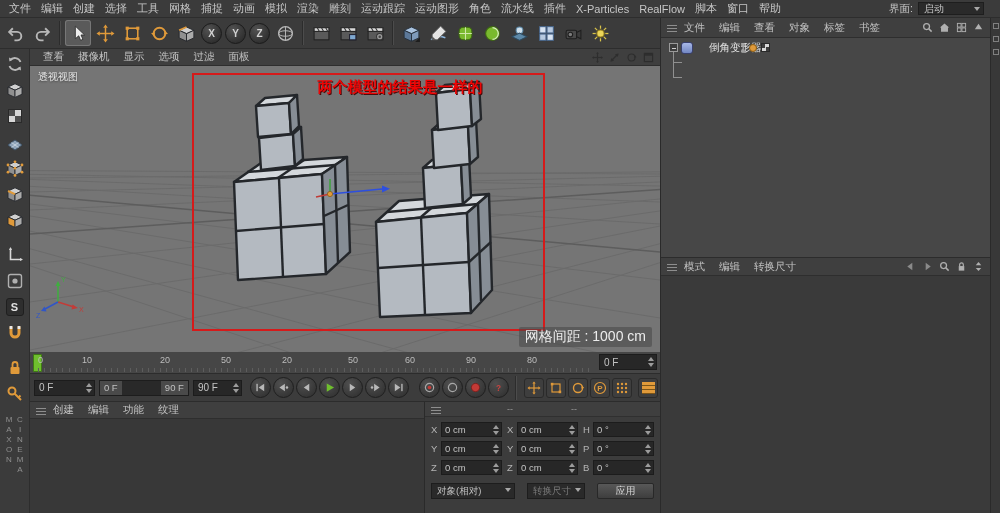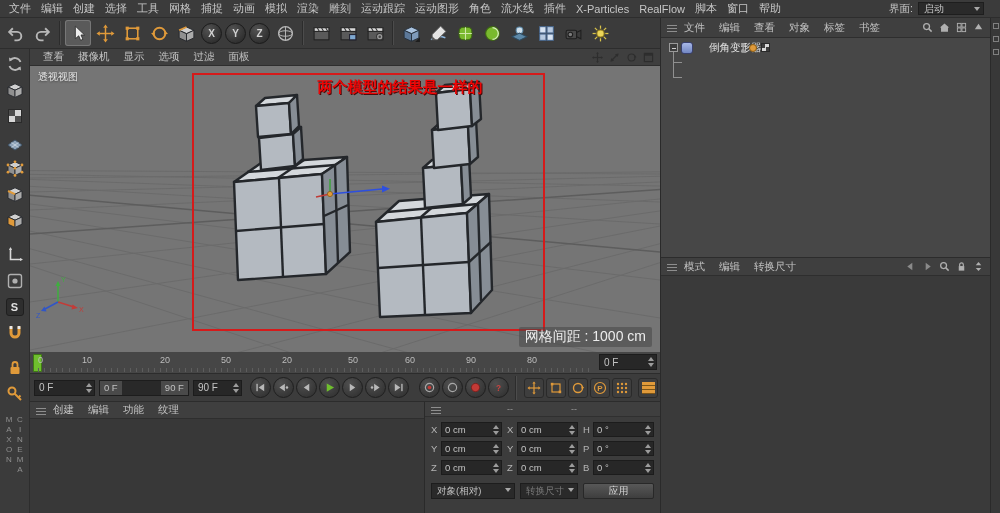--- a/index.html
+++ b/index.html
@@ -67,21 +67,21 @@
 .grip{width:10px;height:9px;background:repeating-linear-gradient(0deg,#8e8e8e 0 1px,transparent 1px 3px);flex:none}
 .mat{width:395px;border-right:1px solid #2a2a2a;display:flex;flex-direction:column}
 .matbody{flex:1;background:#383838}
 .coord{width:235px;display:flex;flex-direction:column;background:#3c3c3c}
 .cohead{height:15px;display:flex;align-items:center;font-size:9px;color:#9a9a9a;padding:0 6px;background:#3f3f3f;border-bottom:1px solid #303030}
 .cfgrid{display:grid;grid-template-columns:1fr 1fr 1fr;gap:4px 5px;padding:5px 6px 2px}
 .cfield{display:flex;align-items:center;gap:3px}
 .cl{width:7px;font-size:9.5px;color:#b5b5b5;flex:none}
 .cbox{flex:1;height:15px;background:#272727;border:1px solid #1c1c1c;display:flex;align-items:center;font-size:9.5px;color:#c4c4c4;padding:0 2px 0 3px;min-width:0}
 .cbox .cv{flex:1;white-space:nowrap}
-.cobottom{display:flex;gap:5px;padding:6px 6px;align-items:flex-start}
+.cobottom{display:flex;gap:12px;padding:6px 6px;align-items:flex-start}
 .dd{position:relative;height:16px;background:#2a2a2a;border:1px solid #1d1d1d;font-size:9.5px;color:#c0c0c0;display:flex;align-items:center;padding:0 14px 0 5px;white-space:nowrap}
 .dd.dis{color:#7a7a7a}
 .abtn{height:16px;background:linear-gradient(#585858,#3e3e3e);border:1px solid #282828;border-radius:2px;font-size:10px;color:#d5d5d5;display:flex;align-items:center;justify-content:center;flex:1}
 
 .rightcol{position:absolute;left:660px;top:18px;width:330px;height:495px;border-left:1px solid #2a2a2a;display:flex;flex-direction:column;background:#3c3c3c}
 .ommenu{height:20px}
 .ambar{height:18px}
 .iconrow{margin-left:auto;display:flex;gap:6px;align-items:center}
 .iconrow svg{width:11px;height:11px}
 .omtree{height:220px;background:#474747;position:relative;font-size:10.5px;color:#e2e2e2;border-bottom:1px solid #2c2c2c}

